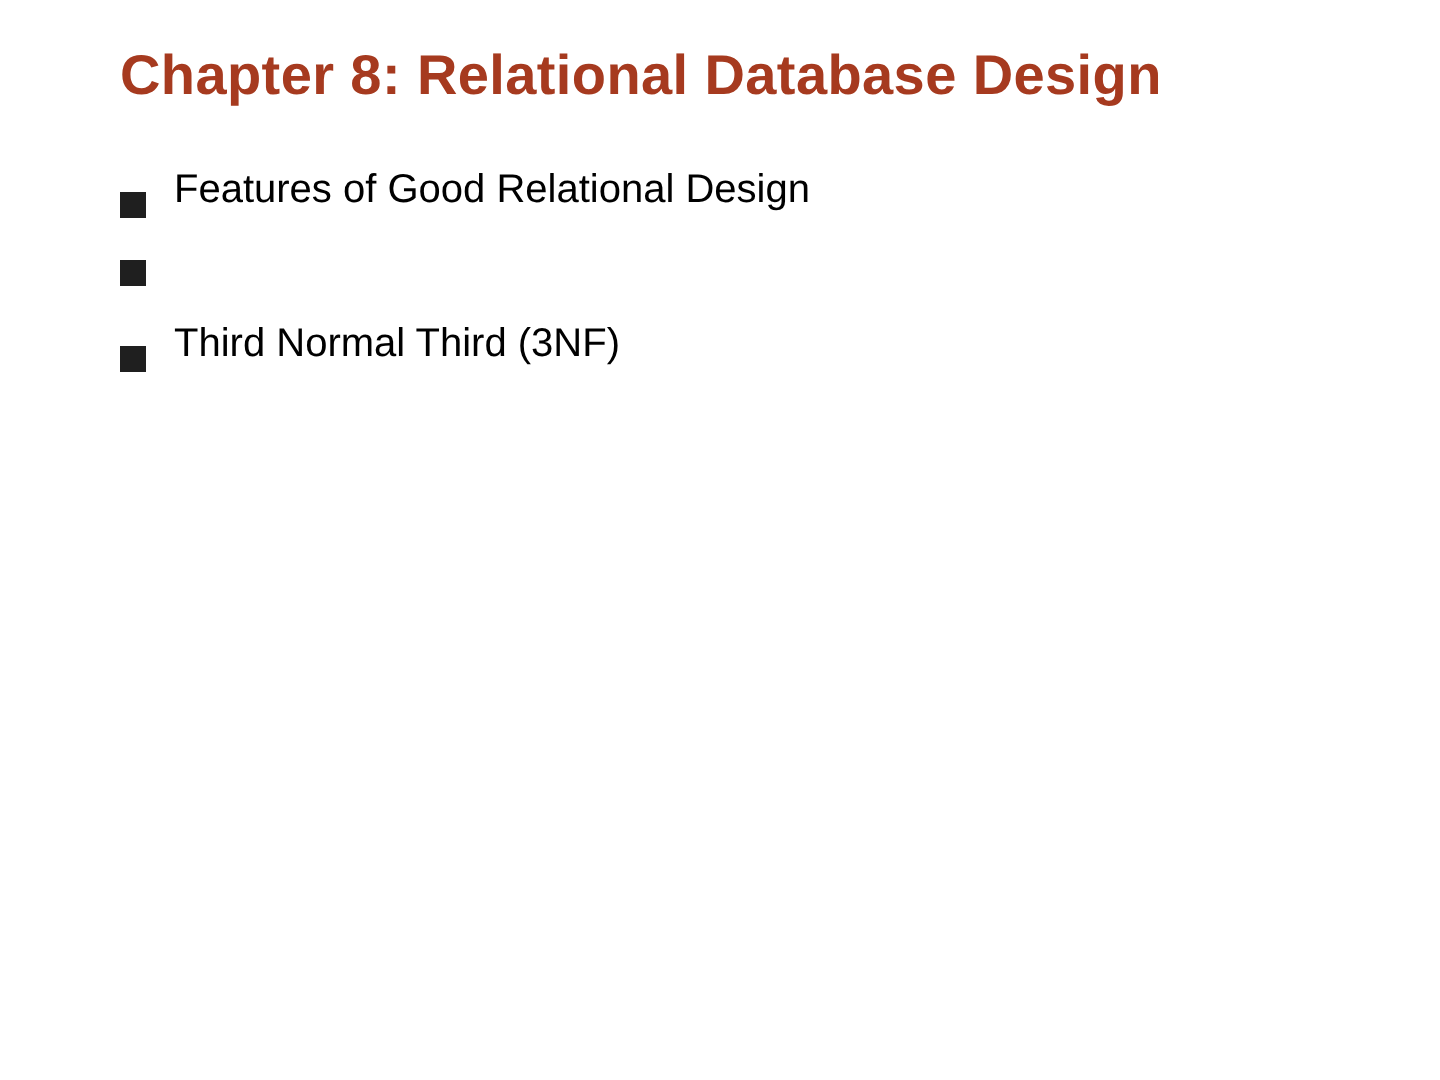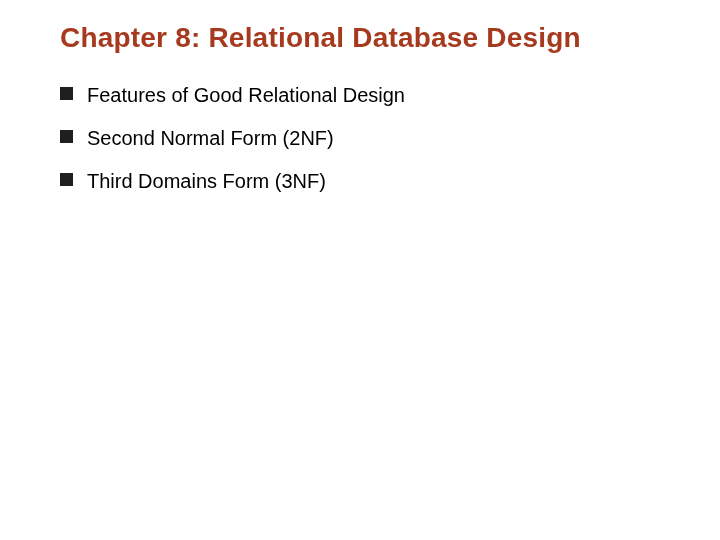--- a/index.html
+++ b/index.html
@@ -24,21 +24,21 @@
     margin: 0 0 28px 0;
     letter-spacing: 0.2px;
   }
   .bullets {
     margin: 0;
     padding: 0;
     list-style: none;
   }
   .bullets li {
     display: flex;
-    align-items: flex-start;
+    align-items: flex-end;
     margin: 0 0 16px 0;
     color: #000000;
     font-size: 20px;
     line-height: 1.35;
   }
   .bullet-icon {
     display: inline-block;
     width: 13px;
     height: 13px;
     background: #1f1f1f;
@@ -52,20 +52,19 @@
 <div class="slide">
   <h1 class="title">Chapter 8:  Relational Database Design</h1>
 
   <ul class="bullets">
     <li>
       <span class="bullet-icon"></span>
       <span>Features of Good Relational Design</span>
     </li>
     <li>
       <span class="bullet-icon"></span>
-      <span>Second Normal Form (2NF)</span>
     </li>
     <li>
       <span class="bullet-icon"></span>
-      <span>Third Domains Form (3NF)</span>
+      <span>Third Normal Third (3NF)</span>
     </li>
   </ul>
 </div>
 
 </body></html>

